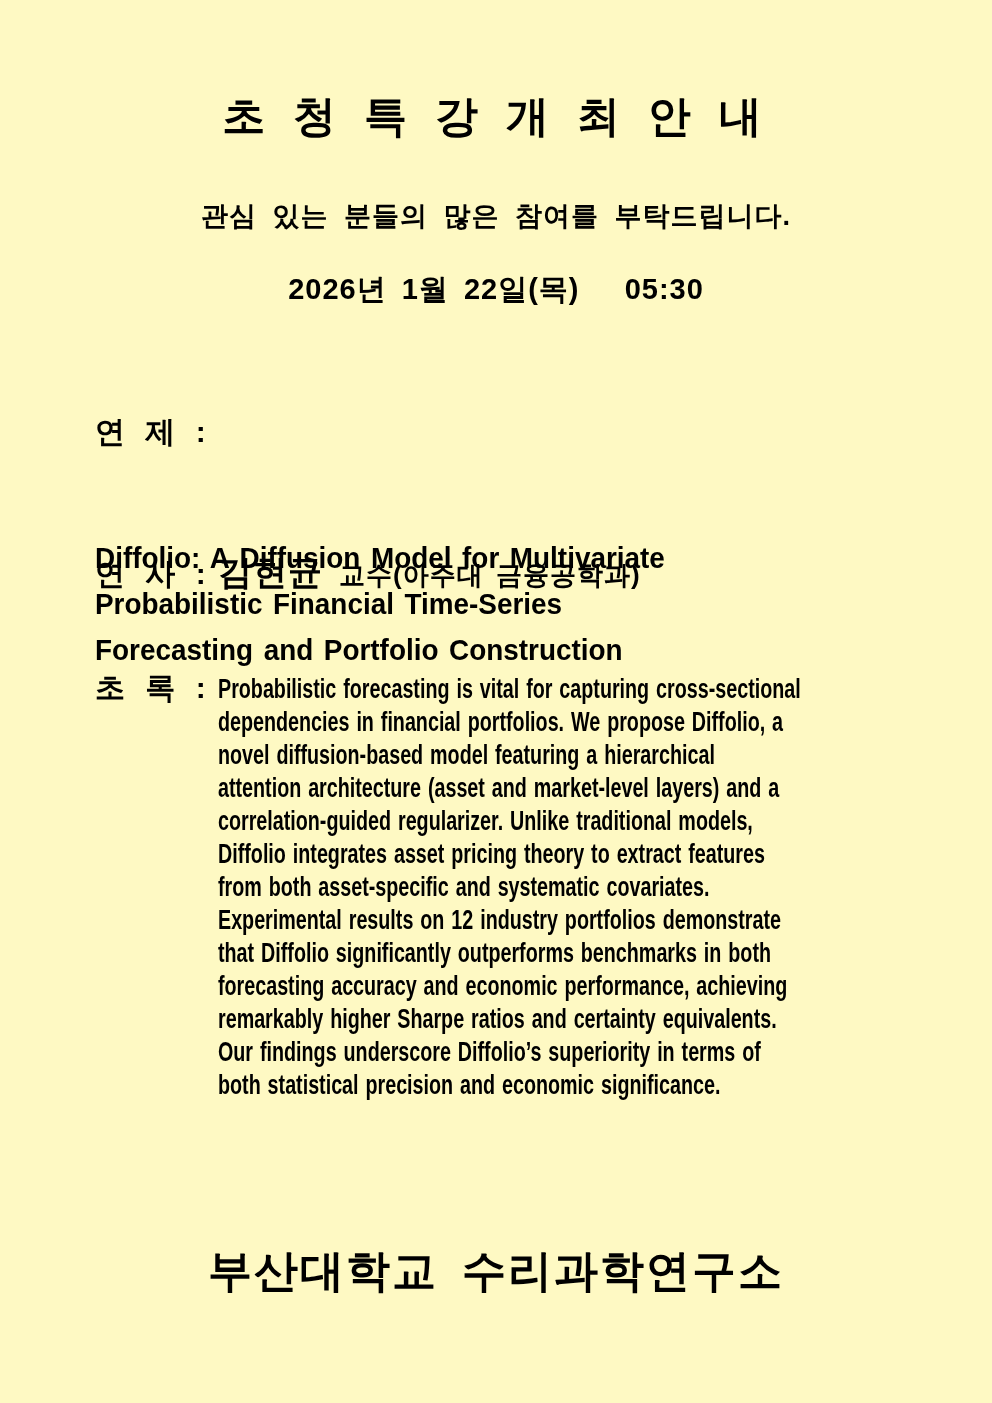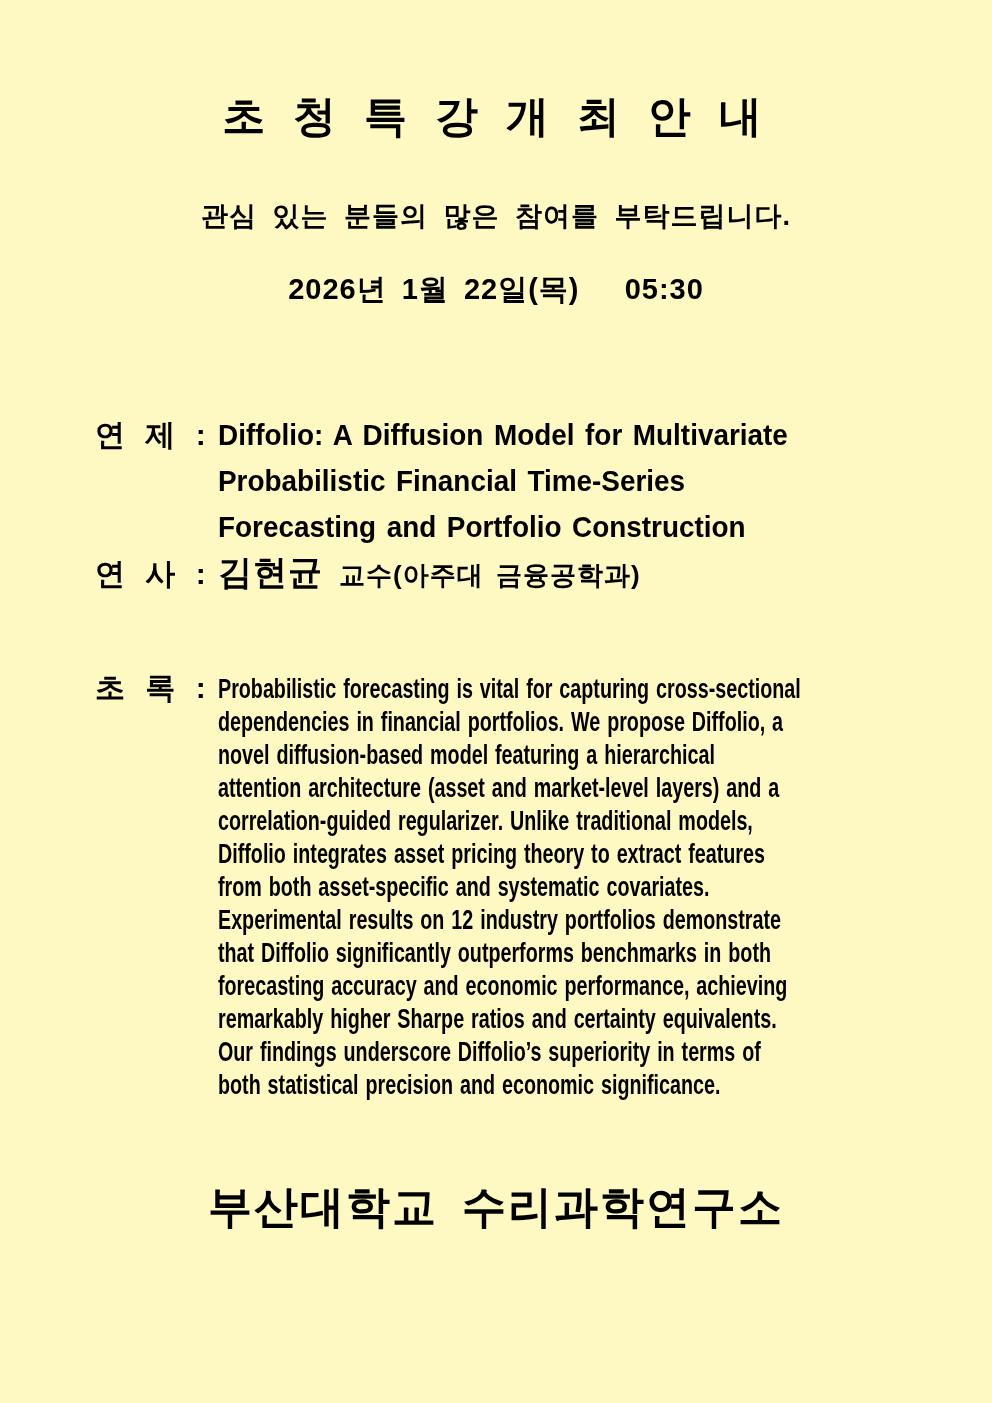--- a/index.html
+++ b/index.html
@@ -53,21 +53,21 @@
     left: 95px;
     display: flex;
     align-items: baseline;
   }
   .section-label {
     flex: 0 0 123px;
     font-size: 30px;
     letter-spacing: 6px;
     white-space: pre;
   }
-  .sec-talk   { top: 412px; }
+  .sec-talk   { top: 412px; flex-direction: column; }
   .sec-speaker{ top: 550px; }
   .sec-abstract{ top: 668px; }
   .talk-text {
     font-size: 30px;
     line-height: 46px;
     white-space: pre;
     word-spacing: 3px;
     transform: scaleX(0.93);
     transform-origin: left top;
   }
@@ -92,21 +92,21 @@
   .organizer-line {
     position: absolute;
     left: 95px;
     top: 1140px;
     font-size: 29px;
     letter-spacing: 2px;
     word-spacing: 5px;
     white-space: pre;
   }
   .doc-footer {
-    top: 1178px;
+    top: 1242px;
     font-size: 44px;
     letter-spacing: 2px;
     word-spacing: 10px;
   }
 </style>
 </head>
 <body>
 
 <div class="page">
 

